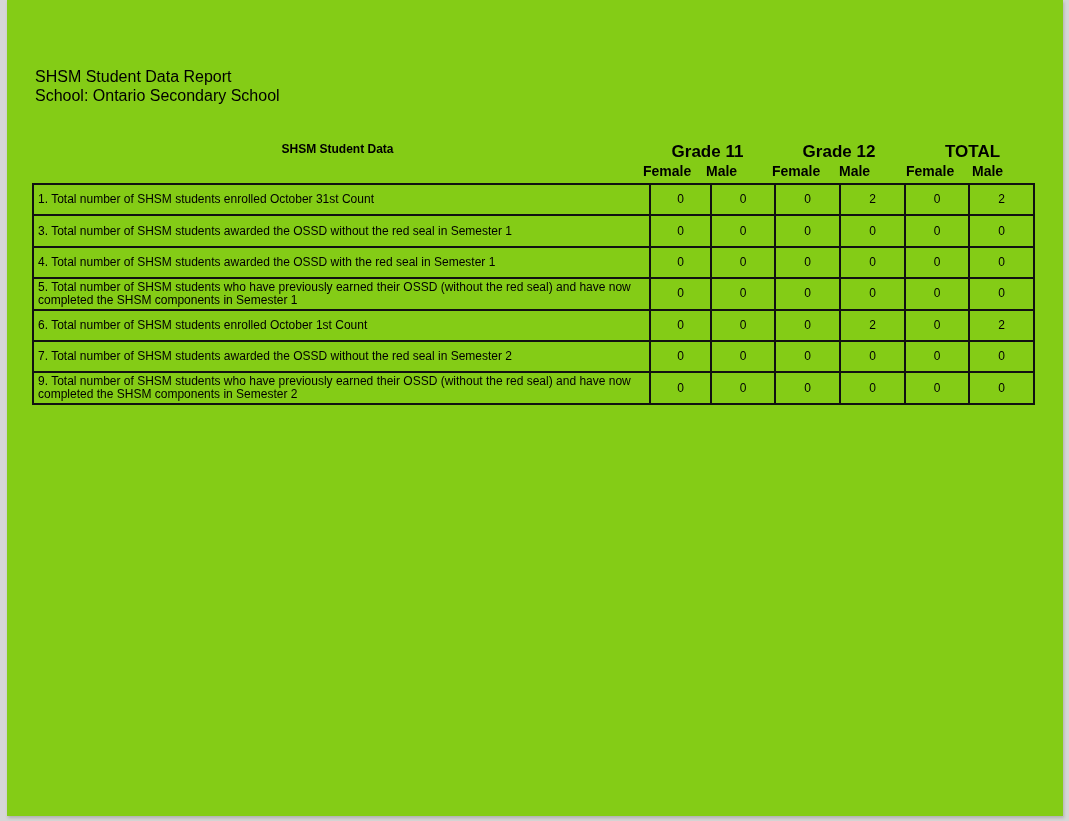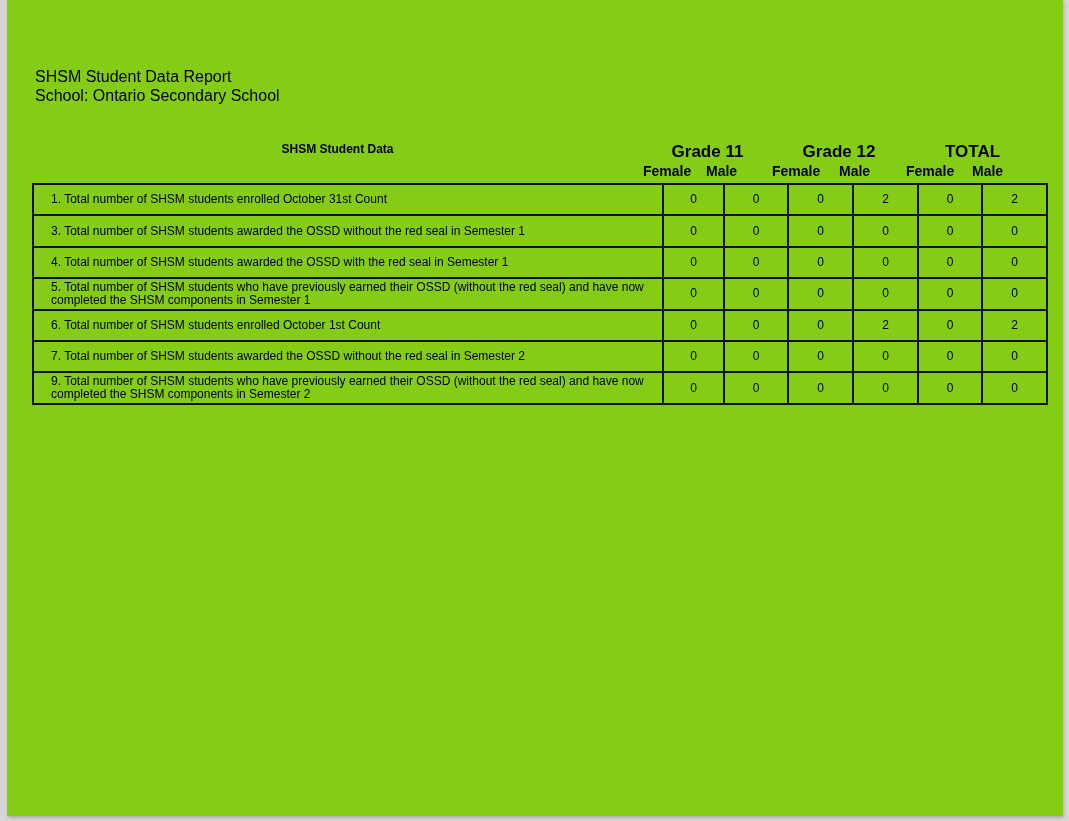--- a/index.html
+++ b/index.html
@@ -72,21 +72,21 @@
     table.data td {
       border: 2px solid #111;
       height: 29.4px;
       padding: 0;
       font-size: 12px;
       line-height: 13px;
       vertical-align: middle;
     }
     table.data td.label {
       width: 607px;
-      padding-left: 17px;
+      padding-left: 4px;
       padding-right: 4px;
     }
     table.data td.num {
       text-align: center;
     }
     .c1 { width: 59px; }
     .c2 { width: 62px; }
     .c3 { width: 63px; }
     .c4 { width: 63px; }
     .c5 { width: 62px; }

